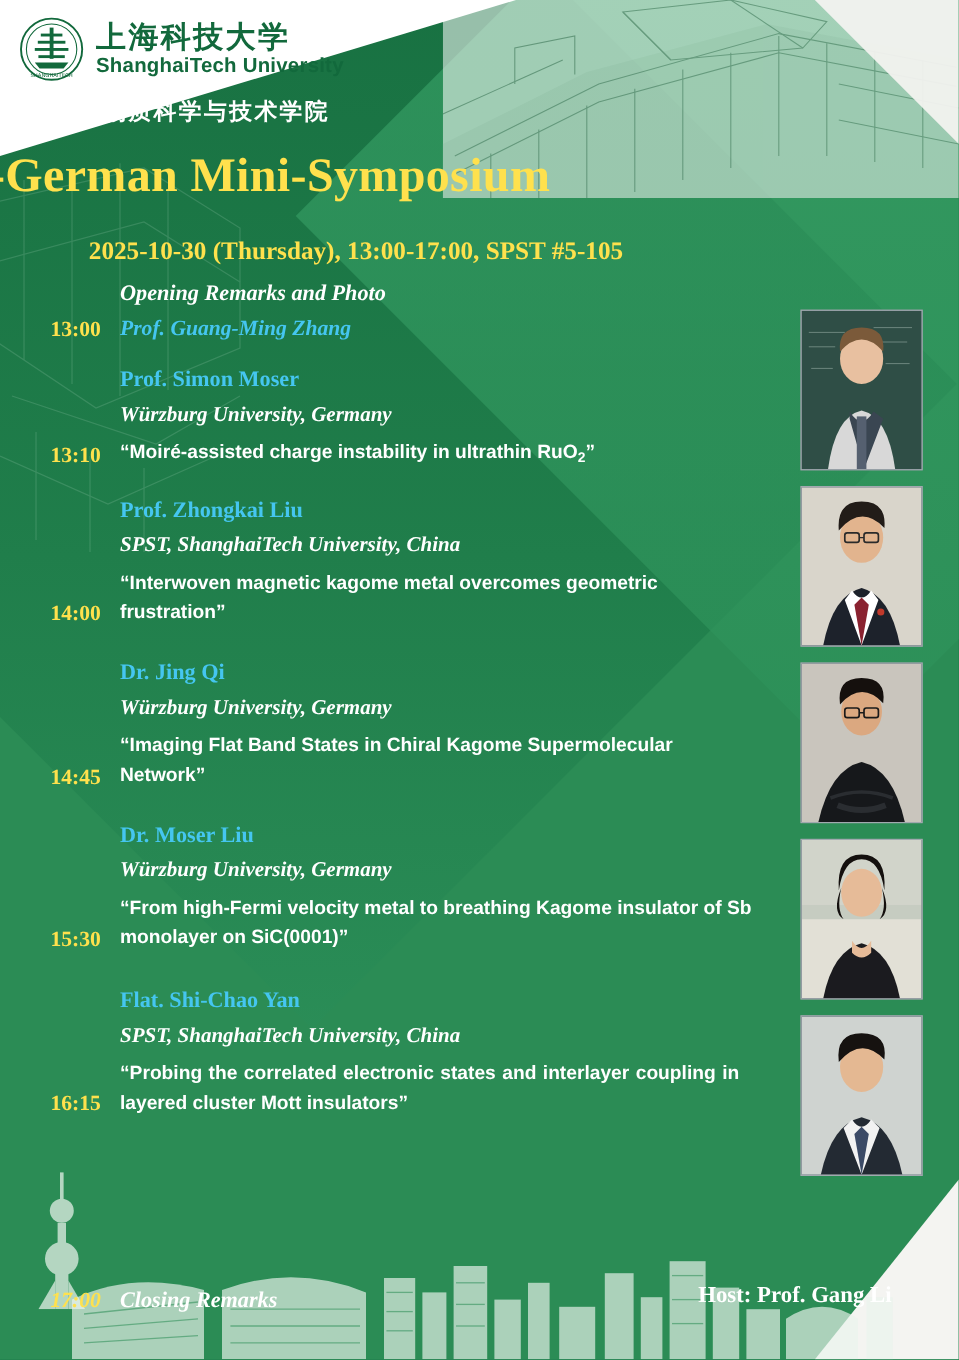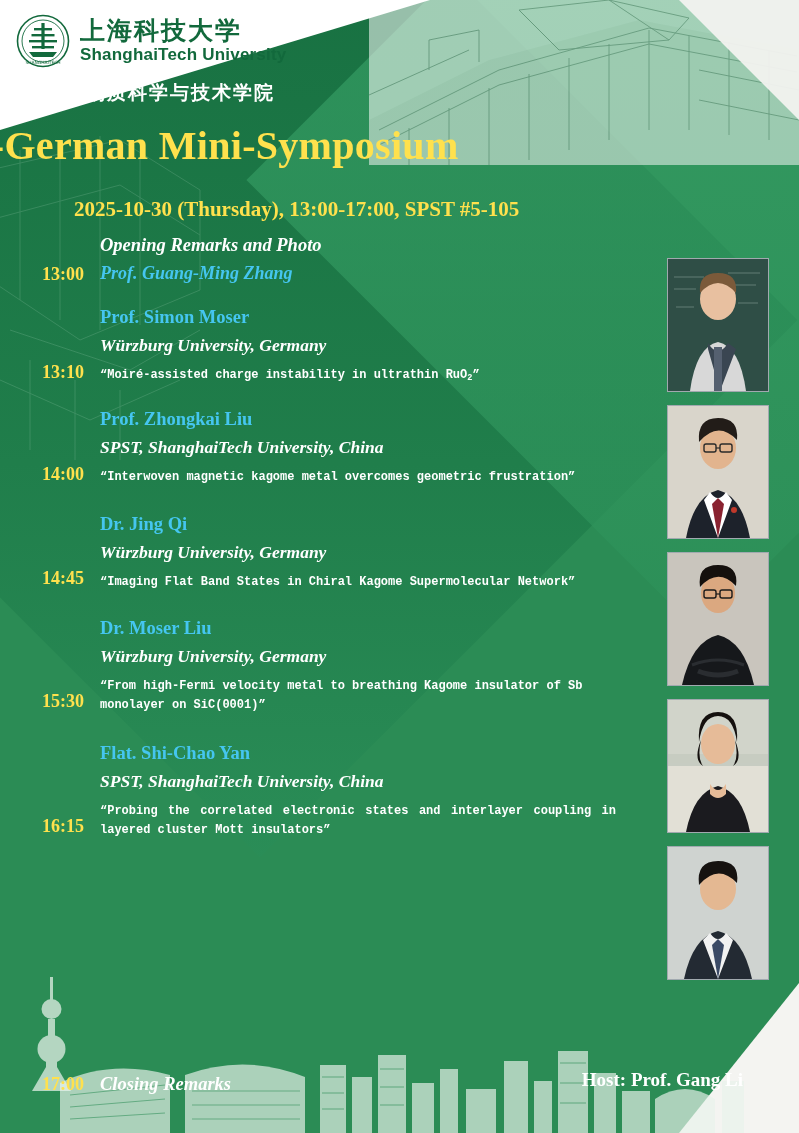--- a/index.html
+++ b/index.html
@@ -217,23 +217,23 @@
   }
   .affil {
     font-family: "Liberation Serif", serif;
     font-weight: bold;
     font-style: italic;
     font-size: 17.5px;
     color: #ffffff;
     line-height: 1.55;
   }
   .talk {
-    font-family: Liberation Mono, monospace;
-    font-weight: bold;
-    font-size: 12px;
+    font-family: Liberation Sans, sans-serif;
+    font-weight: bold;
+    font-size: 16px;
     color: #ffffff;
     line-height: 1.55;
     margin-top: 7px;
   }
   .talk.justify {
     text-align: justify;
     text-align-last: left;
     padding-right: 14px;
   }
   .plain-title {
@@ -288,20 +288,21 @@
     align-items: baseline;
   }
   .footer-time {
     flex: 0 0 84px;
     text-align: right;
     padding-right: 16px;
     font-family: "Liberation Serif", serif;
     font-weight: bold;
     font-size: 18px;
     color: #ffe14d;
+    font-style: italic;
   }
   .footer-label {
     font-family: "Liberation Serif", serif;
     font-weight: bold;
     font-style: italic;
     font-size: 18.5px;
     color: #ffffff;
   }
   .footer-host {
     position: absolute;

